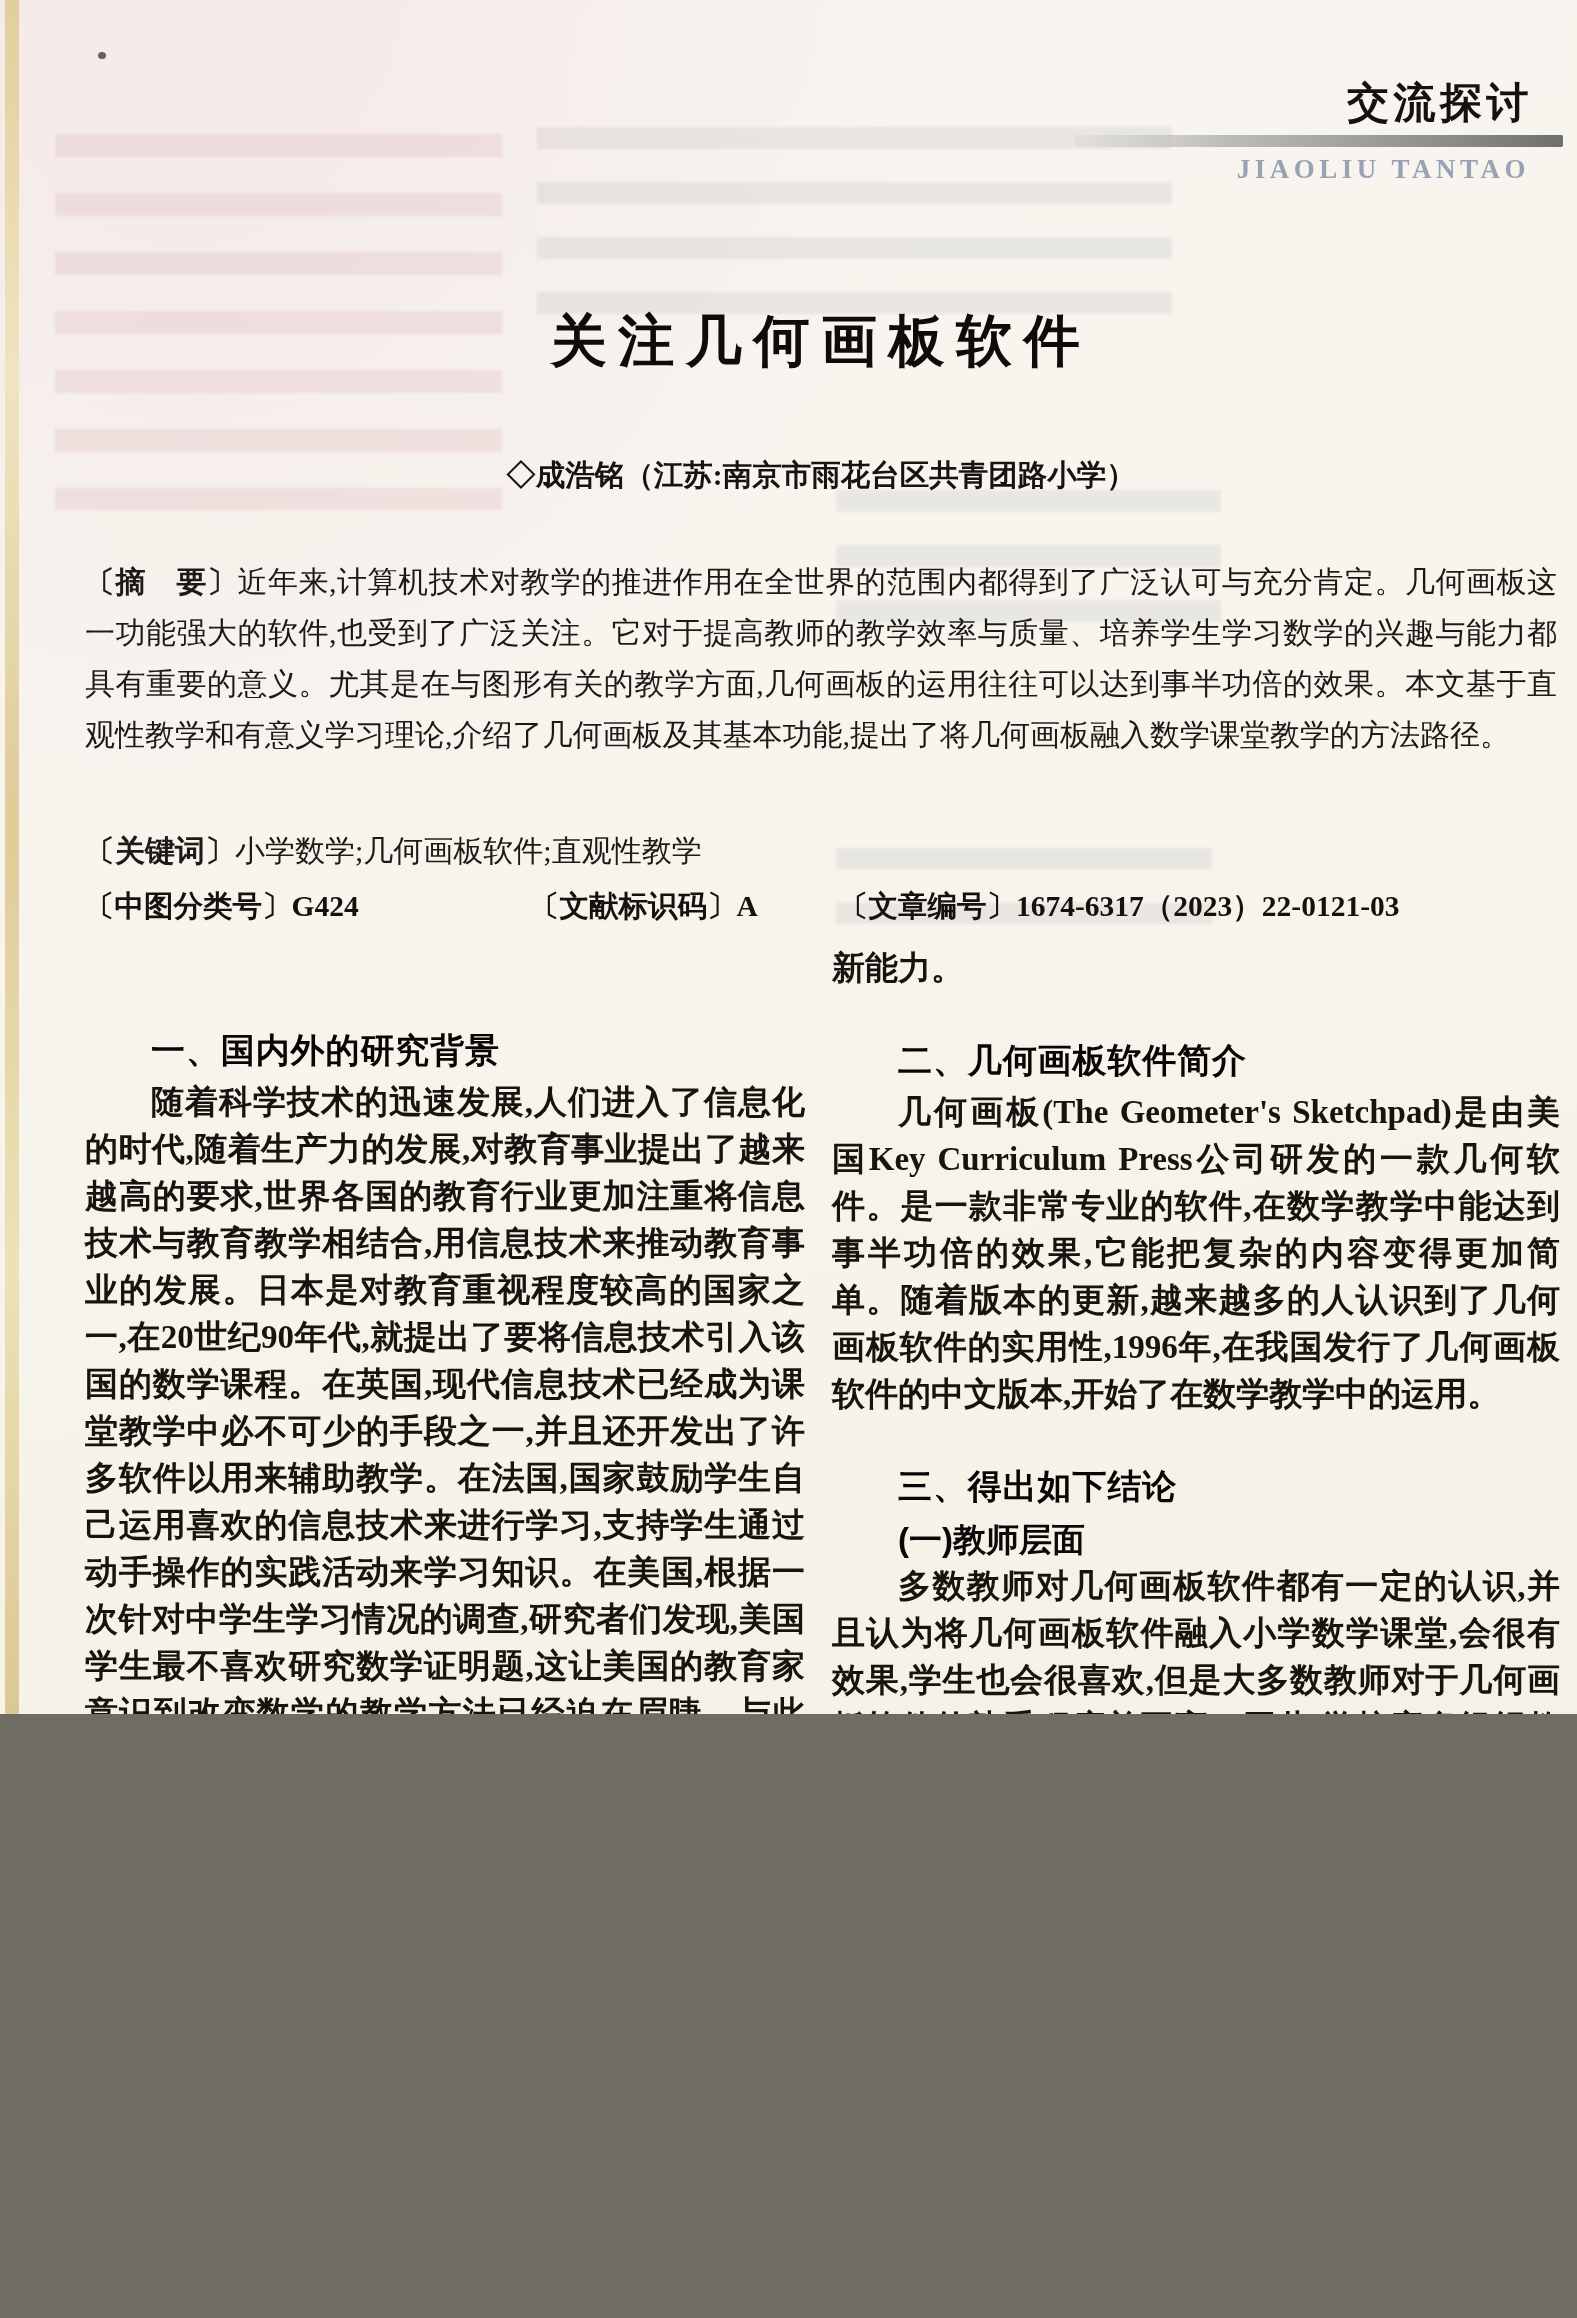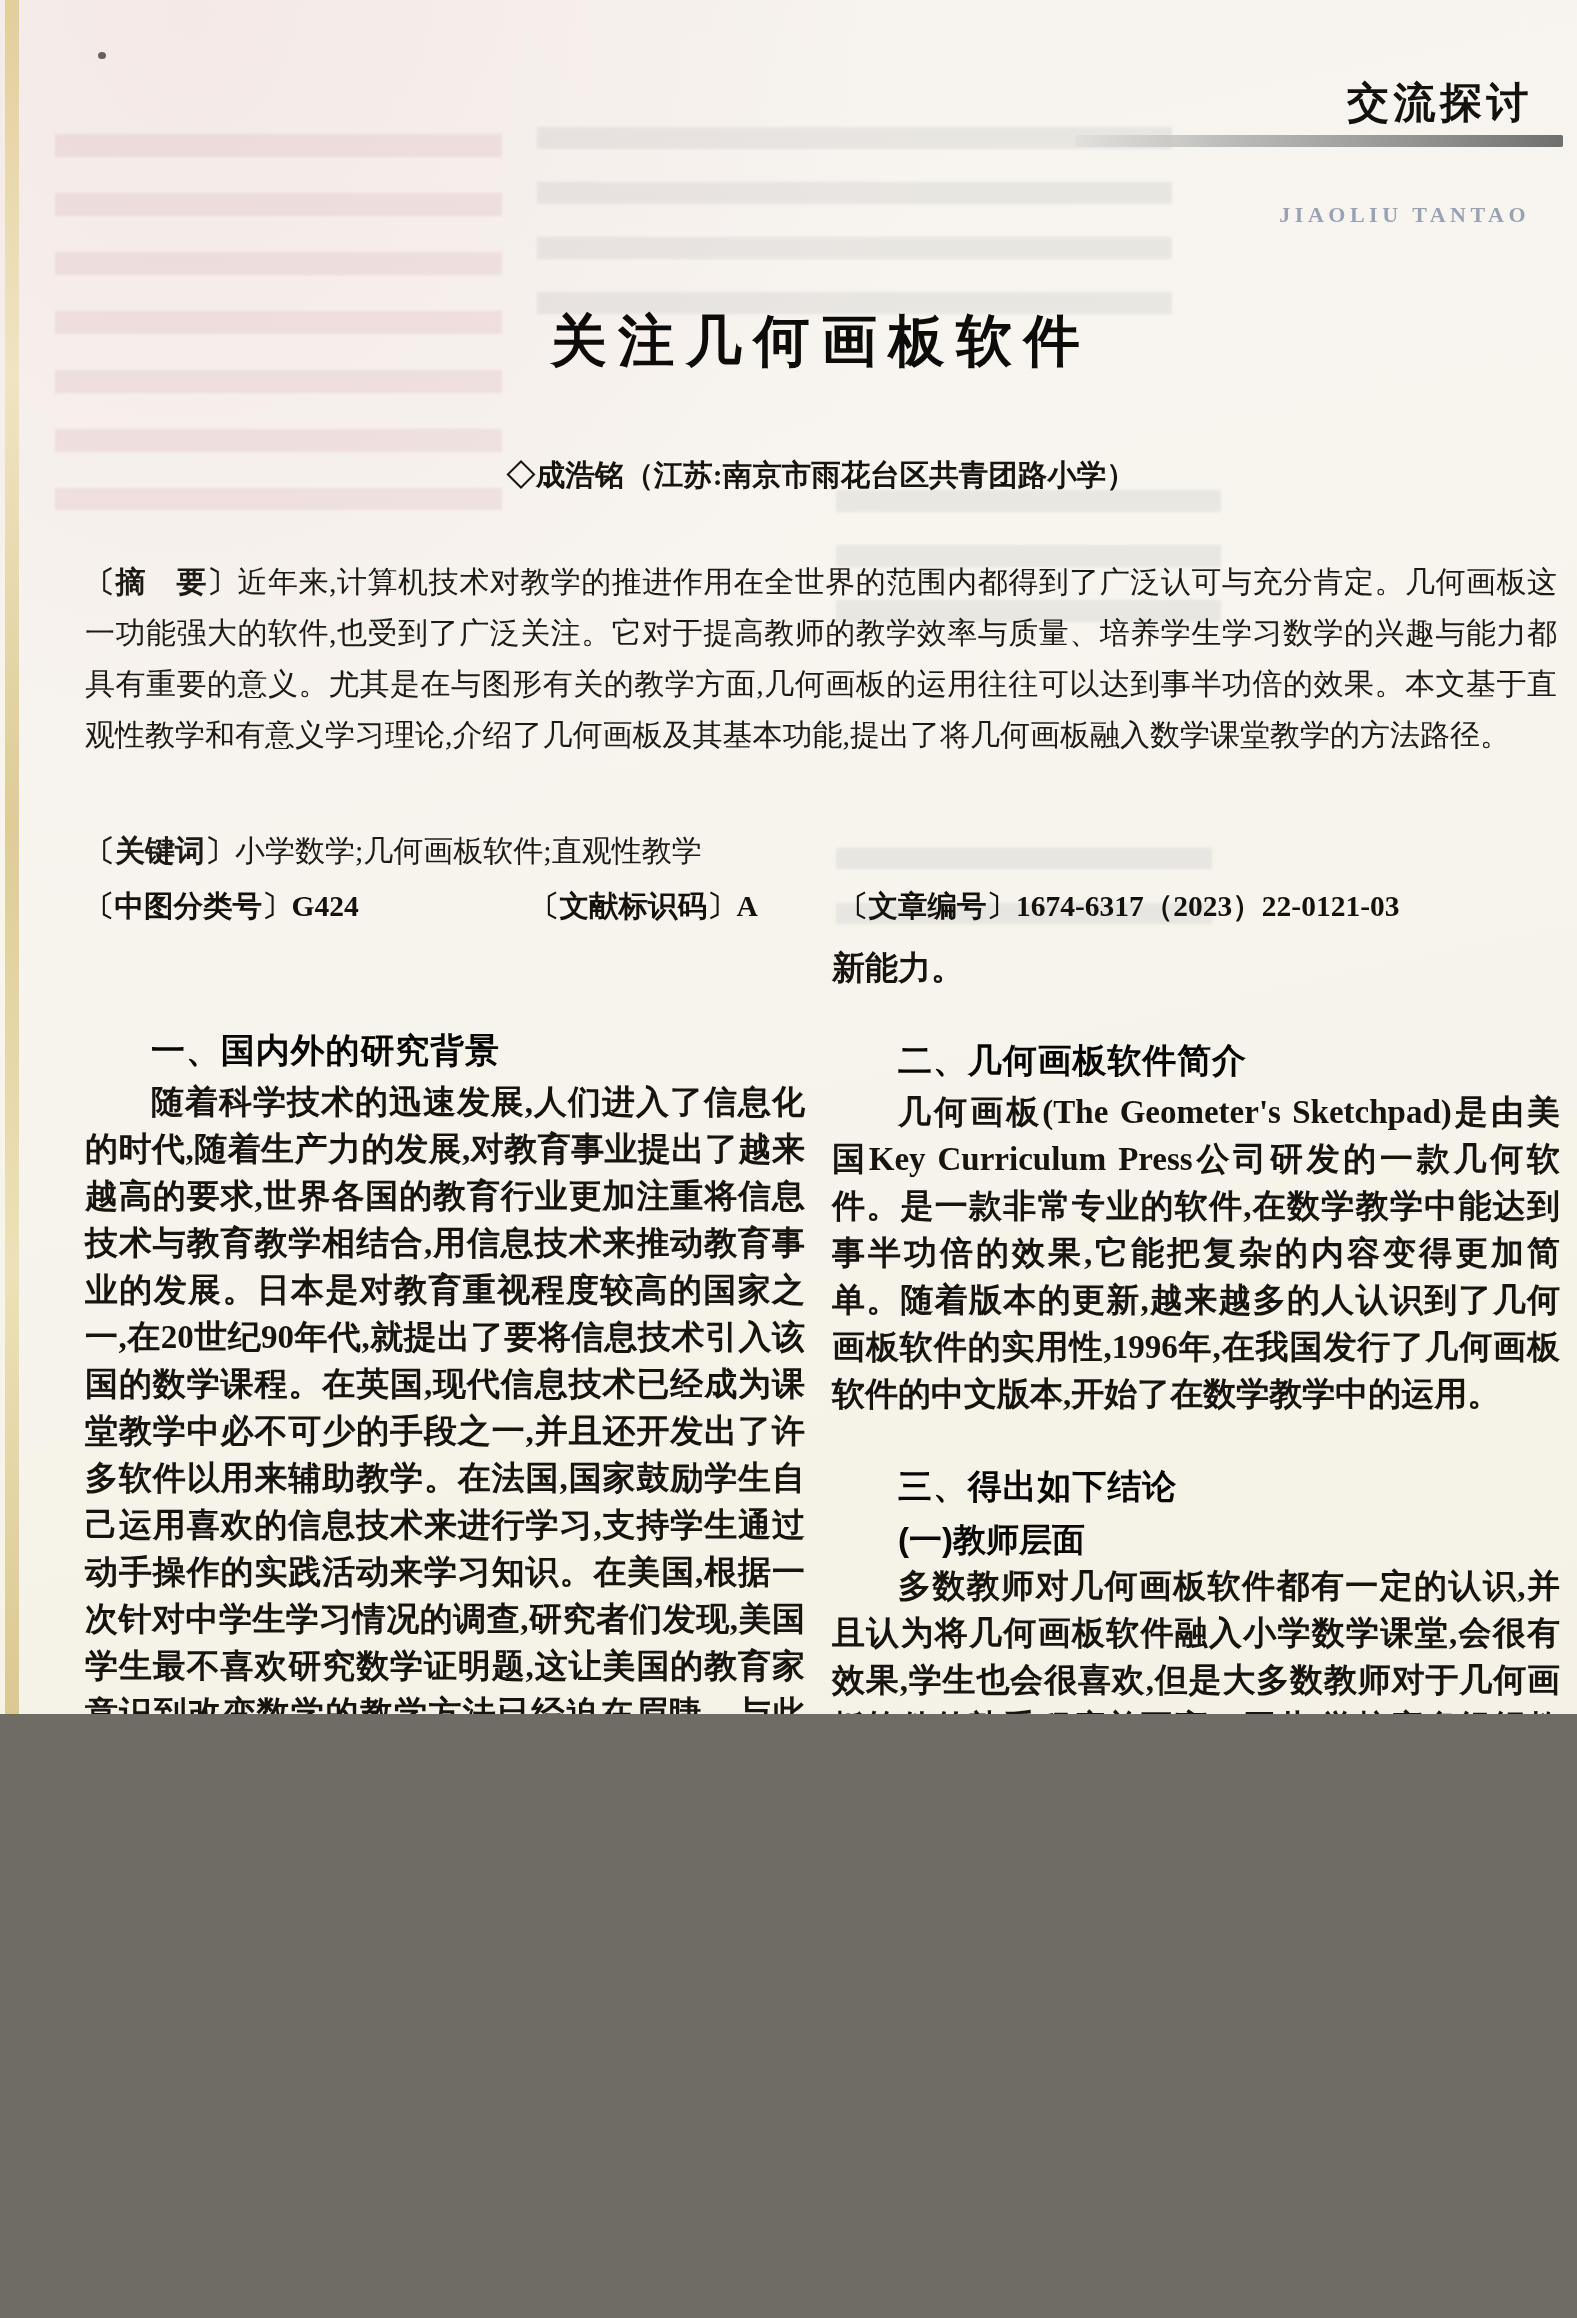--- a/index.html
+++ b/index.html
@@ -36,21 +36,21 @@
     position:absolute; top:75px; right:45px;
     font-size:42px; font-weight:bold; letter-spacing:4.5px; color:#14120f;
   }
   .header-bar {
     position:absolute; left:1075px; top:135px; width:488px; height:11.6px;
     background:linear-gradient(90deg, rgba(190,190,188,0.15), #bdbdbb 30%, #8a8a88 78%, #6f6f6d 100%);
     border-radius:1.8px;
   }
   .header-pinyin {
     position:absolute; top:154px; right:48px;
-    font-size:22px; font-weight:bold; letter-spacing:4.5px; color:#98a2b4;margin-top:48px;
+    font-size:27px; font-weight:bold; letter-spacing:4.5px; color:#98a2b4;
   }
   .title {
     position:absolute; left:85px; top:304px; width:1472px; margin:0;
     text-align:center; font-size:56px; font-weight:bold; letter-spacing:11.6px;
     color:#0e0c0a; white-space:nowrap;
   }
   .byline {
     position:absolute; left:85px; top:456px; width:1472px;
     text-align:center; font-size:29.5px; font-weight:bold; color:#17140f;
   }

